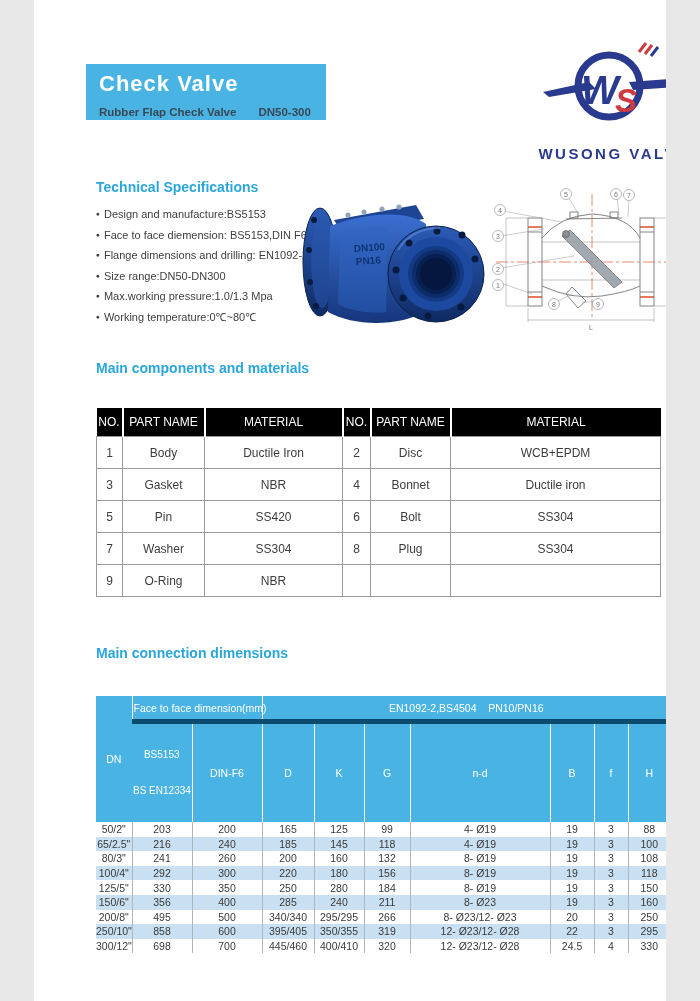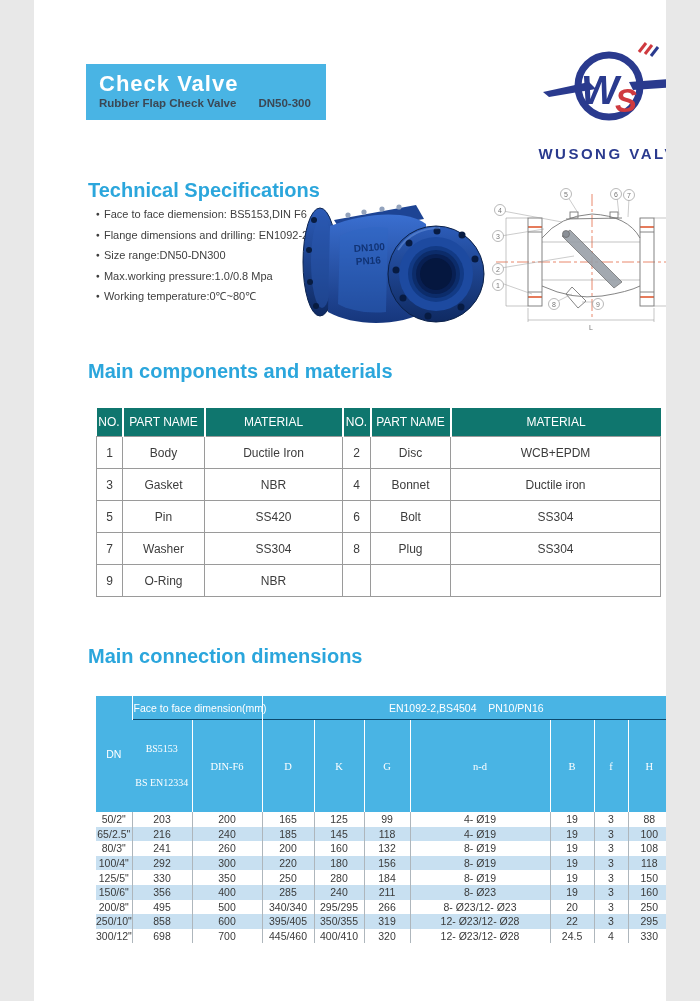--- a/index.html
+++ b/index.html
@@ -3,47 +3,47 @@
 <meta charset="utf-8">
 <style>
   html,body{margin:0;padding:0;background:#e8e8e8;}
   .page{
     position:relative;width:632px;height:1001px;margin:0 auto;background:#ffffff;
     font-family:"Liberation Sans",sans-serif;color:#3c3c3c;overflow:hidden;
   }
   
   .banner{position:absolute;left:52px;top:64px;width:240px;height:56px;background:#49b4e4;padding-left:13px;box-sizing:border-box;}
   .banner-title{font-size:22px;font-weight:bold;color:#ffffff;letter-spacing:1px;margin-top:7px;}
-  .banner-sub{margin-top:0;font-size:11.5px;font-weight:bold;color:#3b4754;display:flex;}
+  .banner-sub{margin-top:9px;font-size:11.5px;font-weight:bold;color:#3b4754;display:flex;}
   .banner-range{margin-left:22px;}
   
   .logo{position:absolute;left:492px;top:38px;width:176px;text-align:center;}
   .logo-wordmark{font-size:15px;font-weight:700;color:#2a3a8e;letter-spacing:2.5px;margin-top:1px;white-space:nowrap;}
   
-  .sec-heading{position:absolute;left:54px;font-size:20px;font-weight:600;color:#2ba6dc;}
+  .sec-heading{position:absolute;left:62px;font-size:14px;font-weight:600;color:#2ba6dc;}
   .h-tech{top:179px;}
   .h-comp{top:360px;}
   .h-dims{top:645px;}
   
   .spec-list{position:absolute;left:62px;top:204px;margin:0;padding:0;list-style:none;}
   .spec-list li{font-size:11px;color:#3e3e3e;line-height:19.5px;white-space:pre;}
   .spec-list li::before{content:"\25CF";font-size:6.5px;vertical-align:2px;margin-right:4px;color:#3e3e3e;}
   
   .valve-photo{position:absolute;left:262px;top:190px;}
   .tech-drawing{position:absolute;left:448px;top:180px;}
   
   .comp-table{position:absolute;left:62px;top:408px;width:564px;border-collapse:collapse;table-layout:fixed;}
-  .comp-table th{background:#0f766e;color:#fff;font-size:12px;font-weight:400;height:26px;border-left:2px solid #fff;}
+  .comp-table th{background:#000000;color:#fff;font-size:12px;font-weight:400;height:26px;border-left:2px solid #fff;}
   .comp-table th:first-child{border-left:none;}
   .comp-table td{height:29px;font-size:12px;color:#3c3c3c;text-align:center;border:1px solid #9a9a9a;background:#fff;}
   
   .dims-table{position:absolute;left:62px;top:696px;width:574px;border-collapse:collapse;table-layout:fixed;}
   .dims-table th{background:#49b4e4;color:#fff;font-weight:400;font-size:10.5px;border-left:1px solid #fff;white-space:pre;}
   .dims-table thead tr:first-child th{height:21px;}
-  .dims-table thead tr:last-child th{height:30px;border-top:1px solid #0c4a6e;font-family:Liberation Serif, serif;}
+  .dims-table thead tr:last-child th{height:30px;border-top:5px solid #0c4a6e;}
   .dims-table thead th:first-child{border-left:none;}
   .dims-table .bs-cell div{line-height:12px;font-size:10px;}
   .dims-table td{height:14.6px;padding:0;font-size:10.5px;color:#3a3a3a;text-align:center;border-left:1px solid #aeb6bc;white-space:pre;}
   .dims-table td:first-child{border-left:none;}
   .dims-table tbody tr:nth-child(even) td{background:#c8e0f1;}
 </style>
 </head>
 <body>
 
 <div class="page">
@@ -68,24 +68,25 @@
 
       <line x1="100" y1="14" x2="107" y2="5" stroke="#cf3a3f" stroke-width="3"></line>
       <line x1="106" y1="16" x2="113" y2="7" stroke="#cf3a3f" stroke-width="3"></line>
       <line x1="112" y1="18" x2="119" y2="9" stroke="#2a3a8e" stroke-width="3"></line>
     </svg>
     <div class="logo-wordmark">WUSONG VALVE</div>
   </div>
 
   <div class="sec-heading h-tech">Technical Specifications</div>
   <ul class="spec-list">
+      <li>Design and manufacture:BS5153</li>
       <li>Face to face diemension: BS5153,DIN F6</li>
       <li>Flange dimensions and drilling: EN1092-2</li>
       <li>Size range:DN50-DN300</li>
-      <li>Max.working pressure:1.0/0.8 Mpa</li>
+      <li>Max.working pressure:1.0/1.3 Mpa</li>
       <li>Working temperature:0℃~80℃</li>
     </ul>
 
   <svg class="valve-photo" width="192" height="142" viewBox="0 0 192 142">
     <defs>
       <linearGradient id="g1" x1="0" y1="0" x2="0" y2="1">
         <stop offset="0" stop-color="#3a6fd0"></stop>
           <stop offset="1" stop-color="#16367c"></stop>
       </linearGradient>
       <linearGradient id="g2" x1="0" y1="0" x2="0" y2="1">

